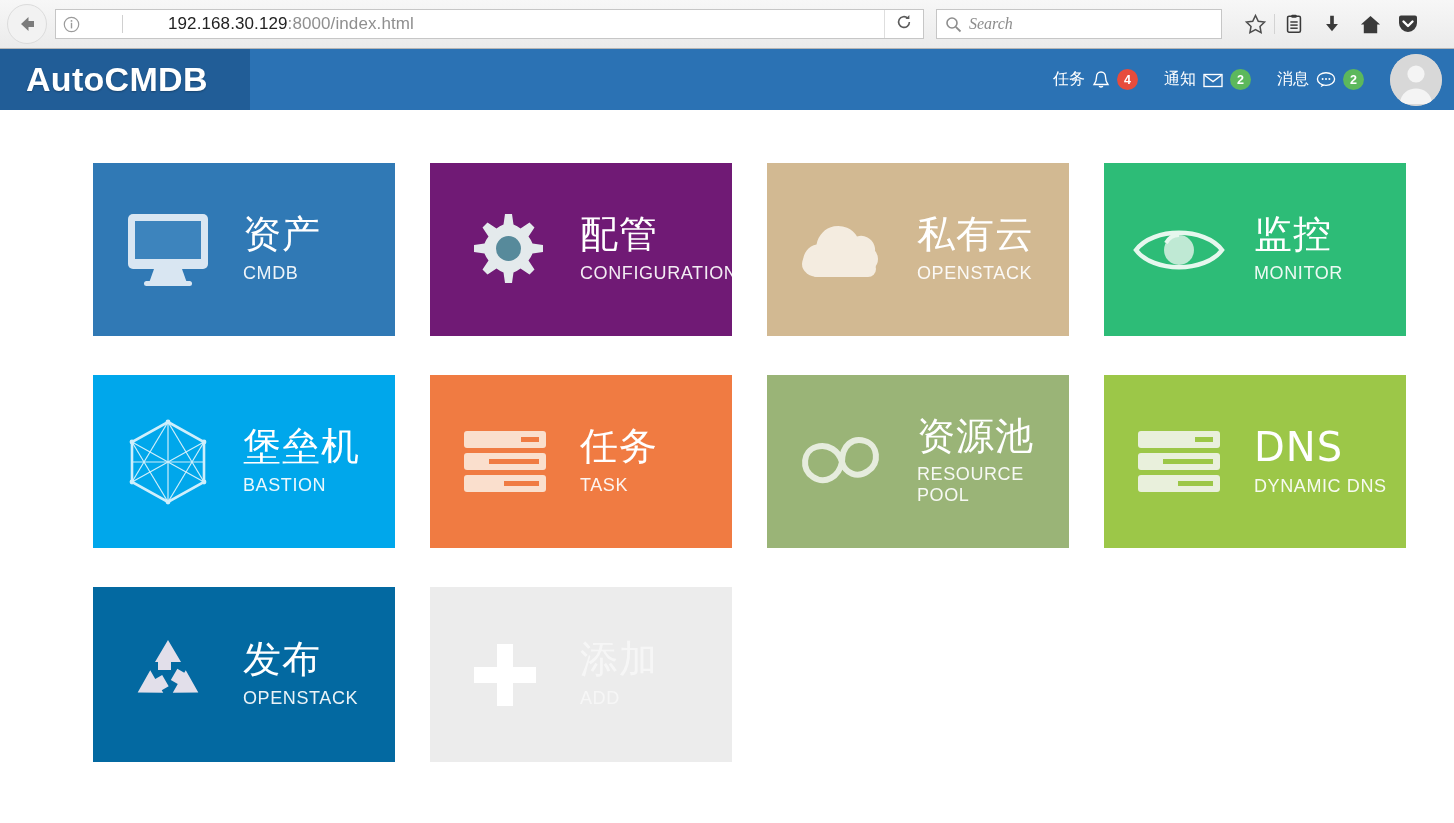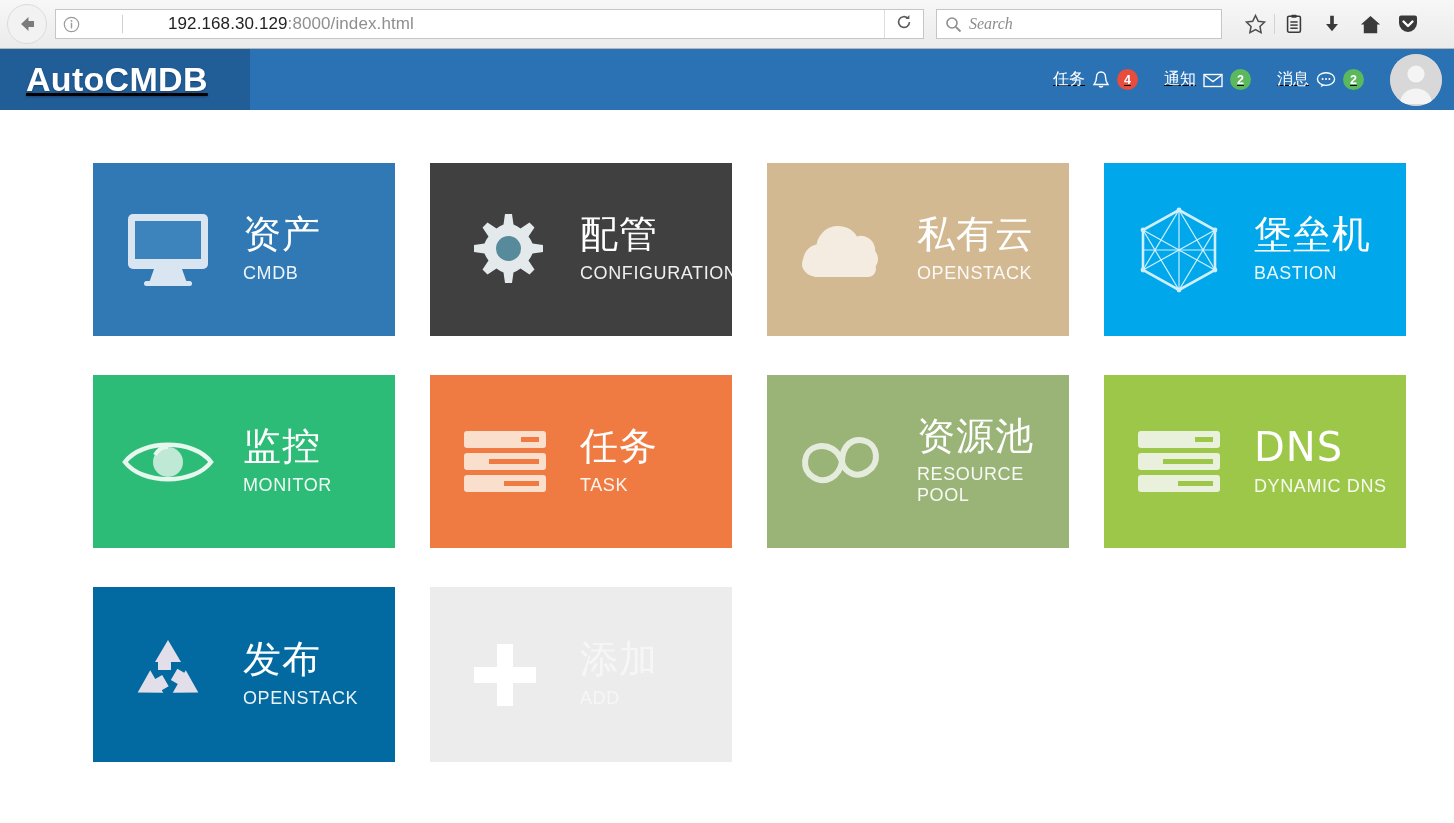--- a/index.html
+++ b/index.html
@@ -57,21 +57,21 @@
   .search-ico { width:32px; display:flex; align-items:center; justify-content:center; flex:none;}
   .search-ph { font-size:16px; color:#8d8d8d; font-style: italic; font-family:"Liberation Serif", serif;}
   .chrome-icons { display:flex; align-items:center; margin-left: 14px; }
   .chrome-icons .ci { width:38px; height:38px; display:flex; align-items:center; justify-content:center; }
   .ci-sep { width:1px; height:20px; background:#d3d3d3; }
 
   
   #app-header {
     position:absolute; left:0; top:49px; width:1454px; height:61px;
     background:#2b72b4;
-    display:flex; align-items:center;text-decoration:underline;
+    display:flex; align-items:center;
   }
   #brand-panel {
     width: 250px; height: 61px; background:#215d97;
     display:flex; align-items:center; padding-left: 26px;
     flex:none;
   }
   #brand-title {
     color:#fff; font-size: 34px; font-weight: bold; letter-spacing: .3px;
     text-shadow: 0 1px 2px rgba(0,0,0,.28);
   }
@@ -269,21 +269,21 @@
         <path d="M30 58 L58 58 L63 72 L25 72 Z" fill="#d9e6f2"></path>
         <rect x="20" y="70" width="48" height="5" rx="2.5" fill="#d9e6f2"></rect>
       </svg>
     </div>
     <div class="tile-txt">
       <span class="tile-cn">资产</span>
       <span class="tile-en">CMDB</span>
     </div>
   </div>
 
-  <div class="tile" style="background:#404040">
+  <div class="tile" style="background:#701a75">
     <div class="tile-icon">
       <svg width="80" height="80" viewBox="0 0 80 80">
         <path d="M40 4 L47 4 L48.5 14.5 A27 27 0 0 1 55.5 18.5 L64.5 12.5 L69.5 17.5 L63.5 26.5 A27 27 0 0 1 67.5 33.5 L78 35 L78 42 L67.5 43.5 A27 27 0 0 1 63.5 50.5 L69.5 59.5 L64.5 64.5 L55.5 58.5 A27 27 0 0 1 48.5 62.5 L47 73 L40 73 L38.5 62.5 A27 27 0 0 1 31.5 58.5 L22.5 64.5 L17.5 59.5 L23.5 50.5 A27 27 0 0 1 19.5 43.5 L9 42 L9 35 L19.5 33.5 A27 27 0 0 1 23.5 26.5 L17.5 17.5 L22.5 12.5 L31.5 18.5 A27 27 0 0 1 38.5 14.5 Z" fill="#e4eaec"></path>
         <circle cx="43.5" cy="38.5" r="12.5" fill="#578a9b"></circle>
       </svg>
     </div>
     <div class="tile-txt">
       <span class="tile-cn">配管</span>
       <span class="tile-en">CONFIGURATION</span>
     </div>
@@ -295,20 +295,34 @@
         <path d="M22 60 A16.5 16.5 0 0 1 20.5 27.4 A22 22 0 0 1 61 19.5 A14 14 0 0 1 70 46 A14 14 0 0 1 68 60 Z" fill="#f4ece0"></path>
         <ellipse cx="22" cy="47" rx="16" ry="13" fill="#f4ece0"></ellipse>
         <ellipse cx="44" cy="34" rx="22" ry="19" fill="#f4ece0"></ellipse>
         <ellipse cx="66" cy="42" rx="16" ry="14" fill="#f4ece0"></ellipse>
         <rect x="14" y="44" width="66" height="16" rx="8" fill="#f4ece0"></rect>
       </svg>
     </div>
     <div class="tile-txt">
       <span class="tile-cn">私有云</span>
       <span class="tile-en">OPENSTACK</span>
+    </div>
+  </div>
+
+  <div class="tile" style="background:#2dbc77">
+    <div class="tile-icon">
+      <svg width="92" height="58" viewBox="0 0 92 58">
+        <path d="M3 29 C20 6 72 6 89 29 C72 52 20 52 3 29 Z" fill="none" stroke="#e6f7ee" stroke-width="4.5"></path>
+        <circle cx="46" cy="29" r="15" fill="#bfe9d4"></circle>
+        <path d="M46 14 A15 15 0 0 0 33 22" fill="none" stroke="#e6f7ee" stroke-width="4"></path>
+      </svg>
+    </div>
+    <div class="tile-txt">
+      <span class="tile-cn">监控</span>
+      <span class="tile-en">MONITOR</span>
     </div>
   </div>
 
   <div class="tile" style="background:#00a7eb">
     <div class="tile-icon">
       <svg width="88" height="88" viewBox="0 0 88 88">
         <polygon points="44,4 80,24 80,64 44,84 8,64 8,24" fill="none" stroke="#cfeffc" stroke-width="2.6"></polygon>
         <g stroke="#cfeffc" stroke-width="1.2">
           <line x1="44" y1="4" x2="80" y2="64"></line>
           <line x1="44" y1="4" x2="8" y2="64"></line>
@@ -328,34 +342,20 @@
             <circle cx="8" cy="24" r="2.4"></circle>
         </g>
       </svg>
     </div>
     <div class="tile-txt">
       <span class="tile-cn">堡垒机</span>
       <span class="tile-en">BASTION</span>
     </div>
   </div>
 
-  <div class="tile" style="background:#2dbc77">
-    <div class="tile-icon">
-      <svg width="92" height="58" viewBox="0 0 92 58">
-        <path d="M3 29 C20 6 72 6 89 29 C72 52 20 52 3 29 Z" fill="none" stroke="#e6f7ee" stroke-width="4.5"></path>
-        <circle cx="46" cy="29" r="15" fill="#bfe9d4"></circle>
-        <path d="M46 14 A15 15 0 0 0 33 22" fill="none" stroke="#e6f7ee" stroke-width="4"></path>
-      </svg>
-    </div>
-    <div class="tile-txt">
-      <span class="tile-cn">监控</span>
-      <span class="tile-en">MONITOR</span>
-    </div>
-  </div>
-
   <div class="tile" style="background:#f07b42">
     <div class="tile-icon">
       <svg width="82" height="62" viewBox="0 0 82 62">
         <rect x="0" y="0" width="82" height="17" rx="3" fill="#fadfcd"></rect>
         <rect x="0" y="22" width="82" height="17" rx="3" fill="#fadfcd"></rect>
         <rect x="0" y="44" width="82" height="17" rx="3" fill="#fadfcd"></rect>
         <rect x="57" y="6" width="18" height="5" fill="#f07b42"></rect>
         <rect x="25" y="28" width="50" height="5" fill="#f07b42"></rect>
         <rect x="40" y="50" width="35" height="5" fill="#f07b42"></rect>
       </svg>

